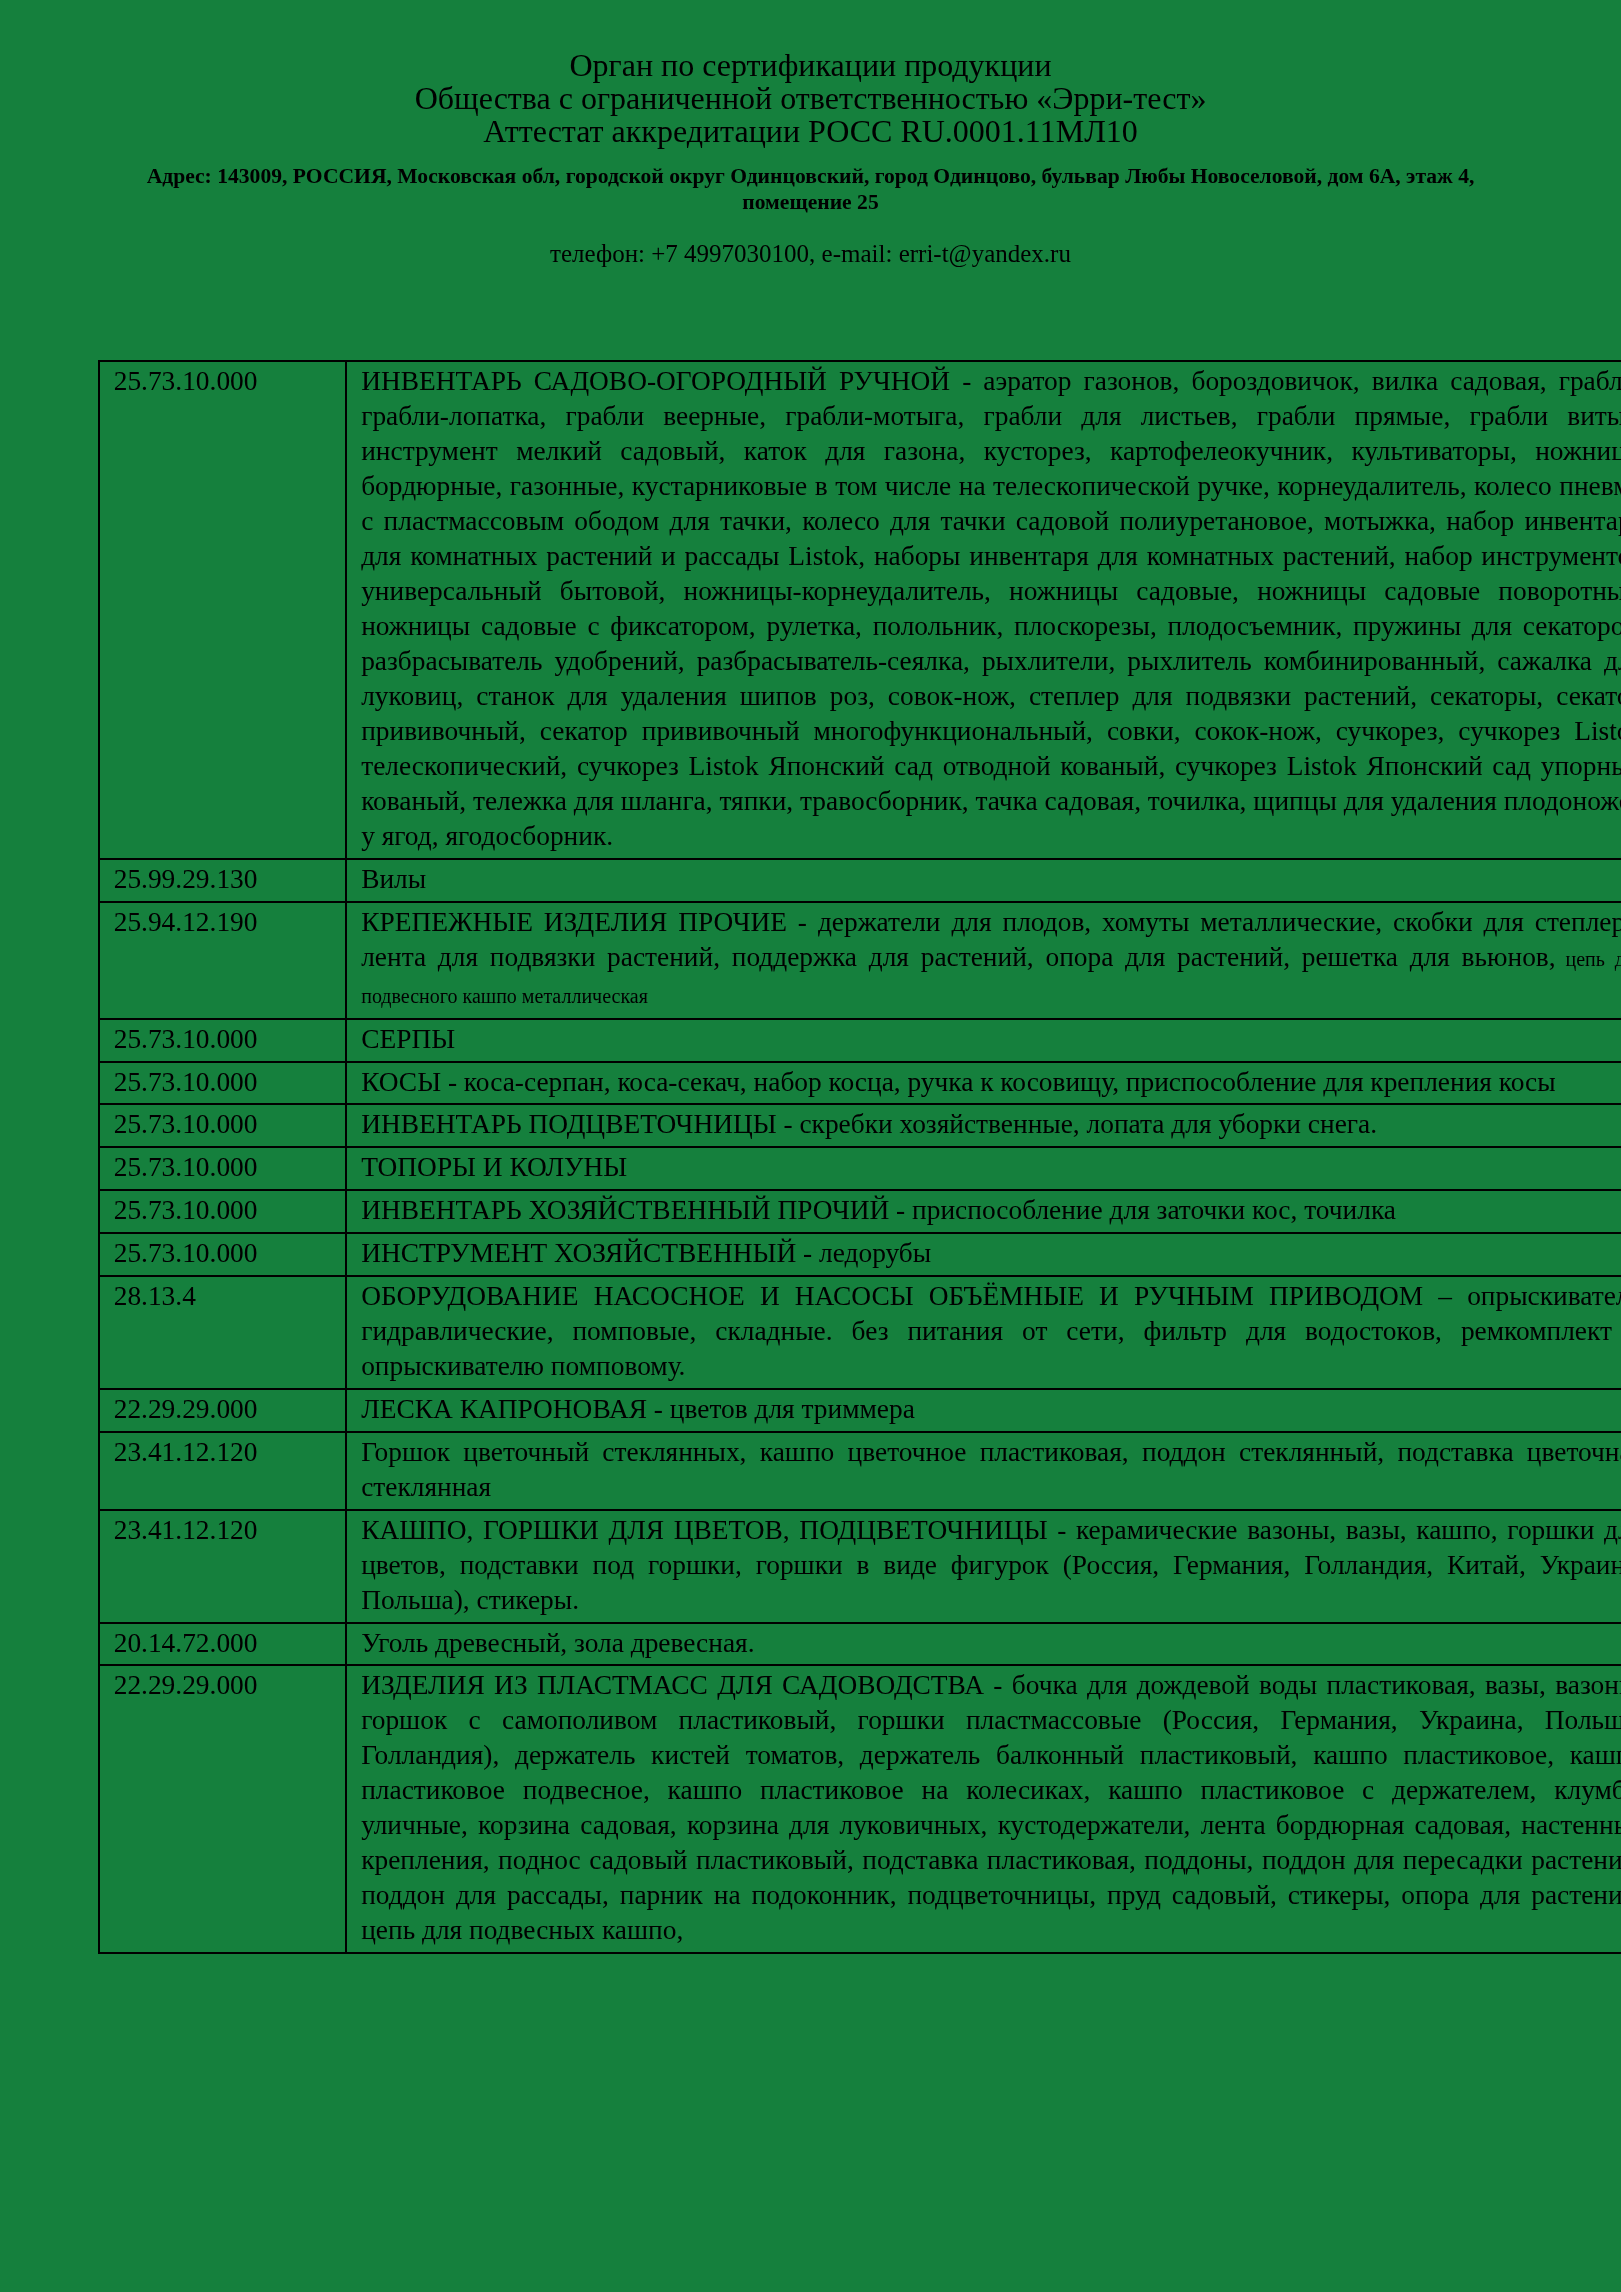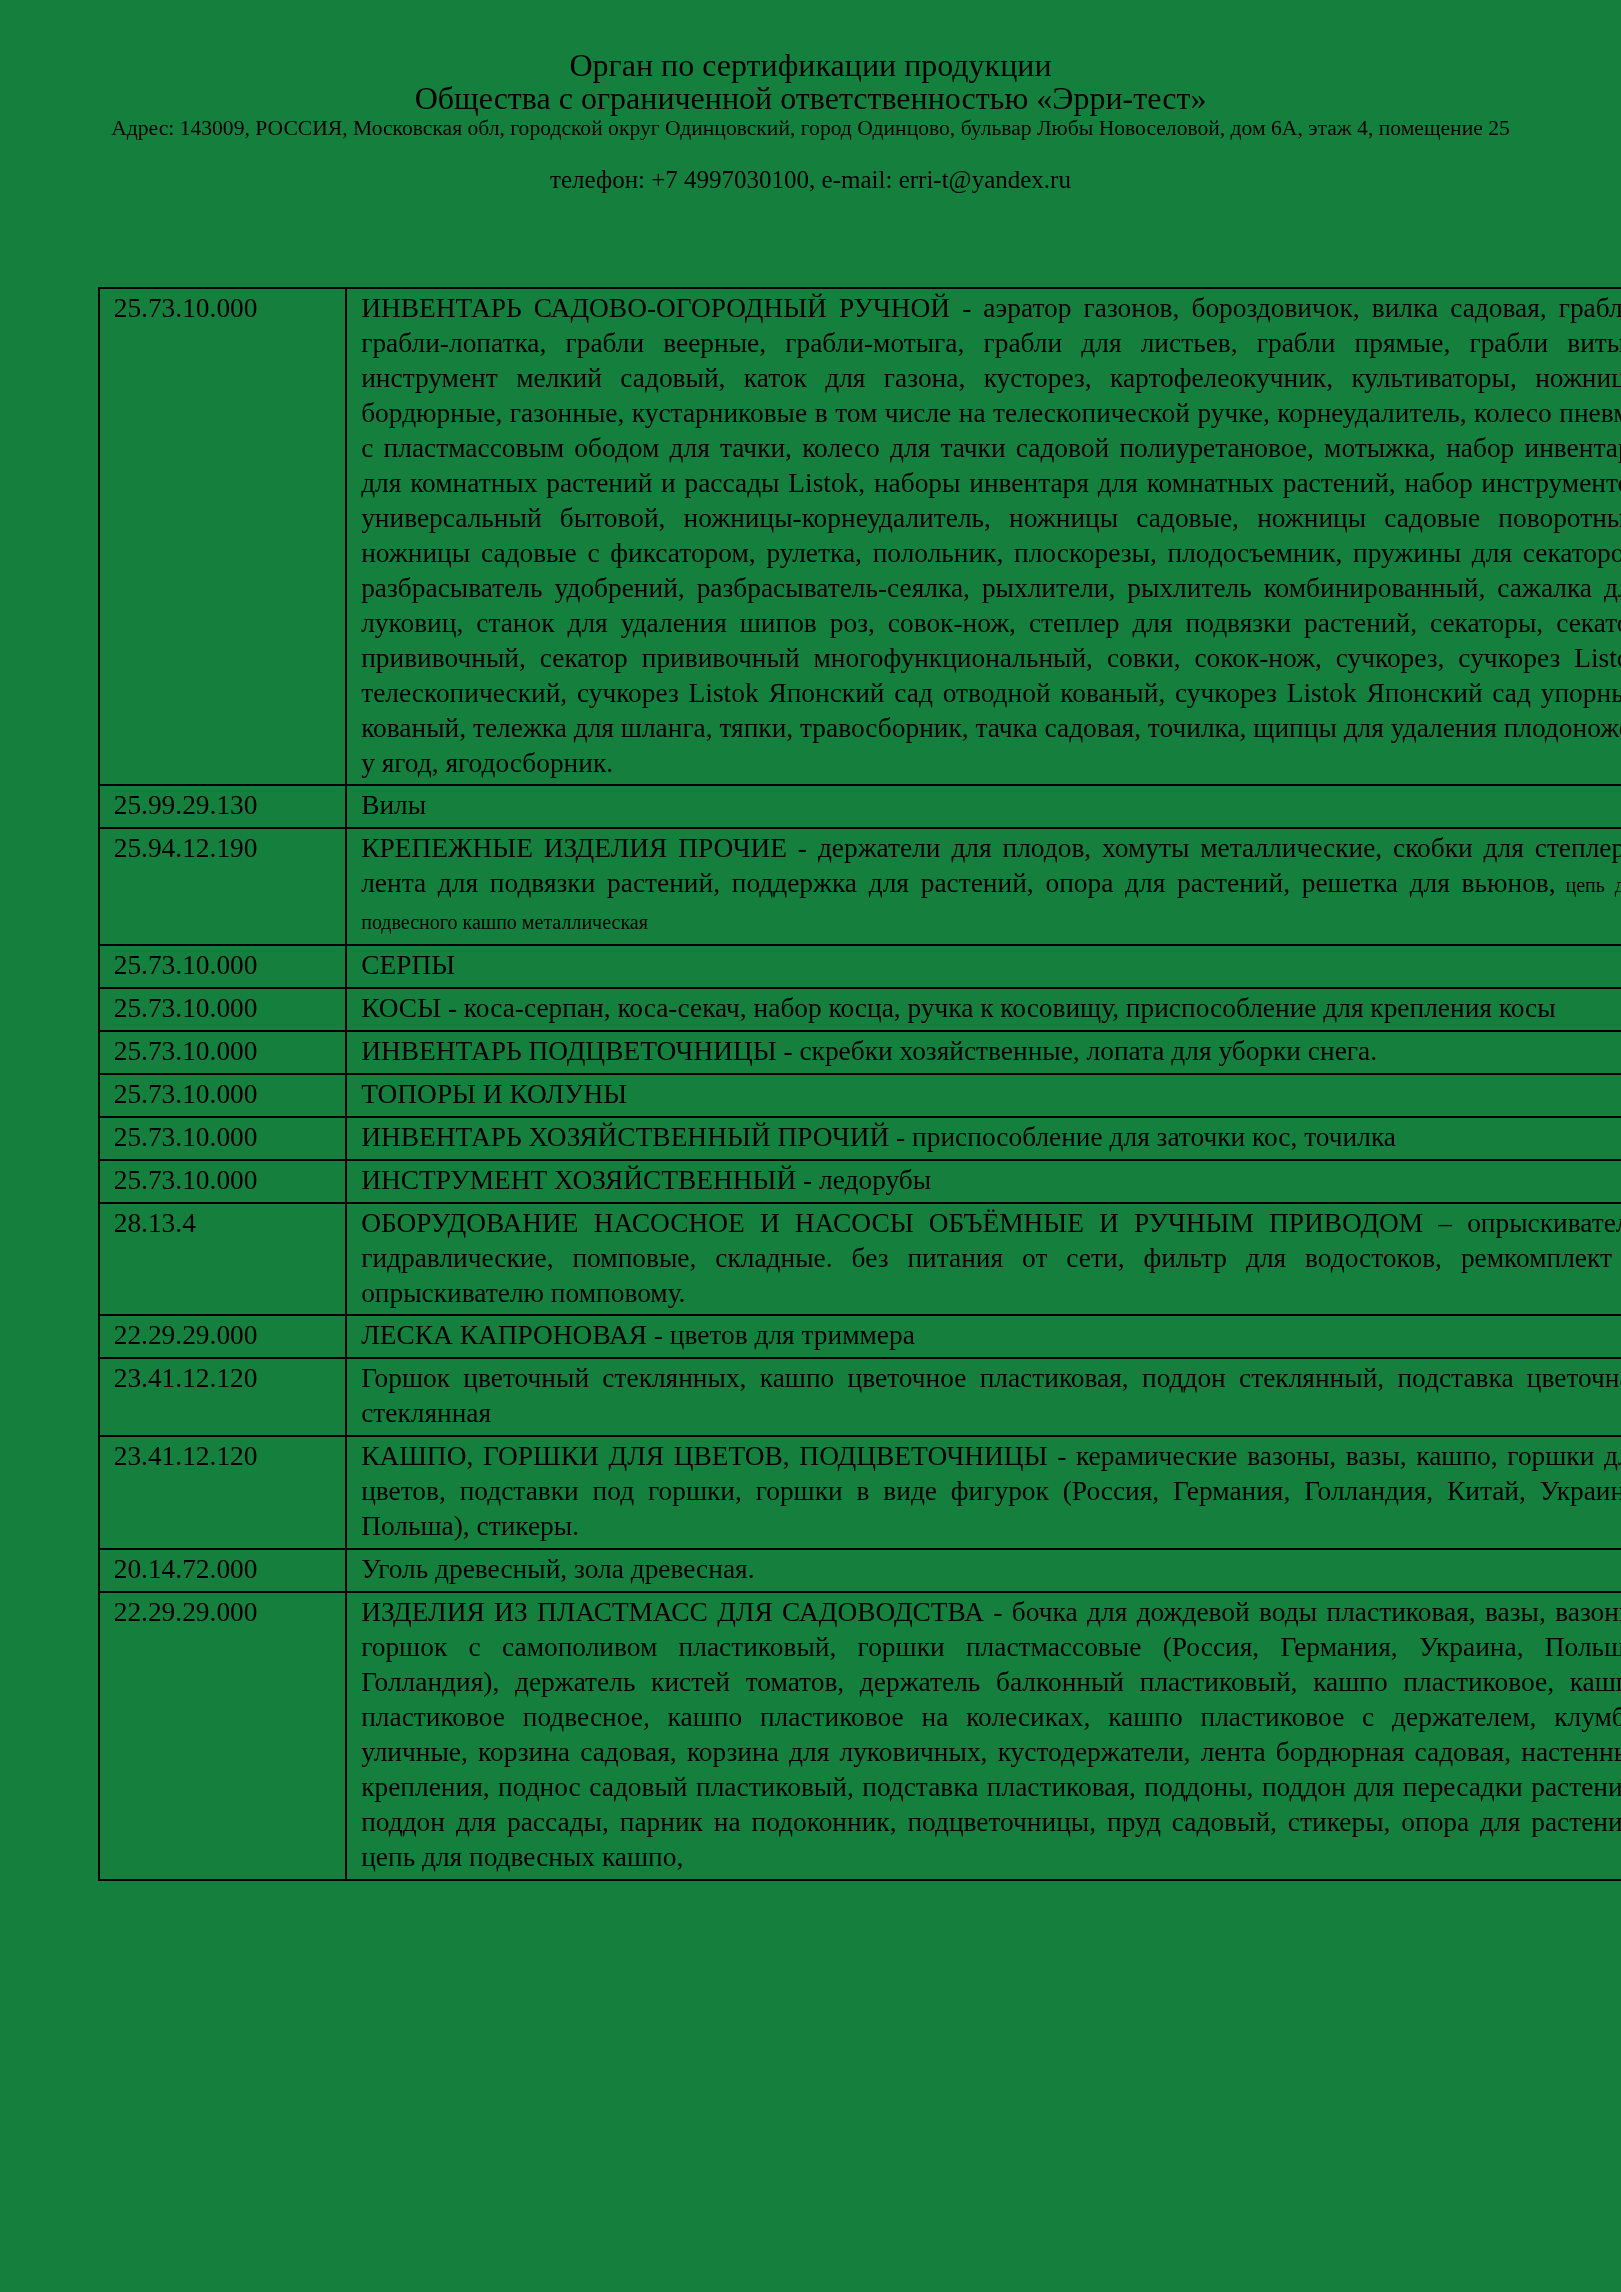--- a/index.html
+++ b/index.html
@@ -21,21 +21,22 @@
   .doc-header {
     text-align: center;
   }
   .doc-header .title-line {
     font-size: 32px;
     line-height: 33px;
   }
   .doc-header .sub-line {
     font-size: 21.6px;
     line-height: 25.5px;
-    margin: 1px 108px;
+    margin: 16px 108px;
+    font-weight: bold;
   }
   .doc-header .contact-line {
     font-size: 25px;
     line-height: 25.5px;
     margin-top: 25.5px;
   }
   table.products {
     border-collapse: collapse;
     table-layout: fixed;
     width: 1560px;
@@ -66,20 +67,21 @@
   }
 </style>
 </head>
 <body>
 
 <div class="page">
 
   <div class="doc-header">
     <div class="title-line">Орган по сертификации продукции</div>
     <div class="title-line">Общества с ограниченной ответственностью «Эрри-тест»</div>
+    <div class="title-line">Аттестат аккредитации РОСС RU.0001.11МЛ10</div>
     <div class="sub-line">Адрес: 143009, РОССИЯ, Московская обл, городской округ Одинцовский, город Одинцово, бульвар Любы Новоселовой, дом 6А, этаж 4, помещение 25</div>
     <div class="contact-line">телефон: +7 4997030100, e-mail: erri-t@yandex.ru</div>
   </div>
 
   <table class="products">
     <tbody>
     <tr>
       <td class="code-col">25.73.10.000</td>
       <td class="desc-col"><span class="main-seg">ИНВЕНТАРЬ САДОВО-ОГОРОДНЫЙ РУЧНОЙ - аэратор газонов, бороздовичок, вилка садовая, грабли, грабли-лопатка, грабли веерные, грабли-мотыга, грабли для листьев, грабли прямые, грабли витые, инструмент мелкий садовый, каток для газона, кусторез, картофелеокучник, культиваторы, ножницы бордюрные, газонные, кустарниковые в том числе на телескопической ручке, корнеудалитель, колесо пневмо с пластмассовым ободом для тачки, колесо для тачки садовой полиуретановое, мотыжка, набор инвентаря для комнатных растений и рассады Listok, наборы инвентаря для комнатных растений, набор инструментов универсальный бытовой, ножницы-корнеудалитель, ножницы садовые, ножницы садовые поворотные, ножницы садовые с фиксатором, рулетка, полольник, плоскорезы, плодосъемник, пружины для секаторов, разбрасыватель удобрений, разбрасыватель-сеялка, рыхлители, рыхлитель комбинированный, сажалка для луковиц, станок для удаления шипов роз, совок-нож, степлер для подвязки растений, секаторы, секатор прививочный, секатор прививочный многофункциональный, совки, сокок-нож, сучкорез, сучкорез Listok телескопический, сучкорез Listok Японский сад отводной кованый, сучкорез Listok Японский сад упорный кованый, тележка для шланга, тяпки, травосборник, тачка садовая, точилка, щипцы для удаления плодоножек у ягод, ягодосборник.</span></td>
     </tr>

